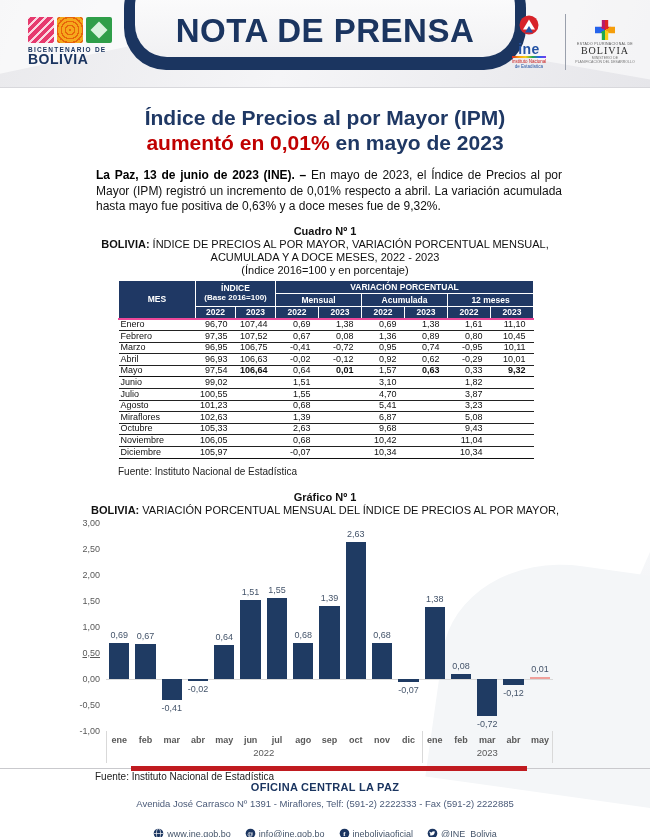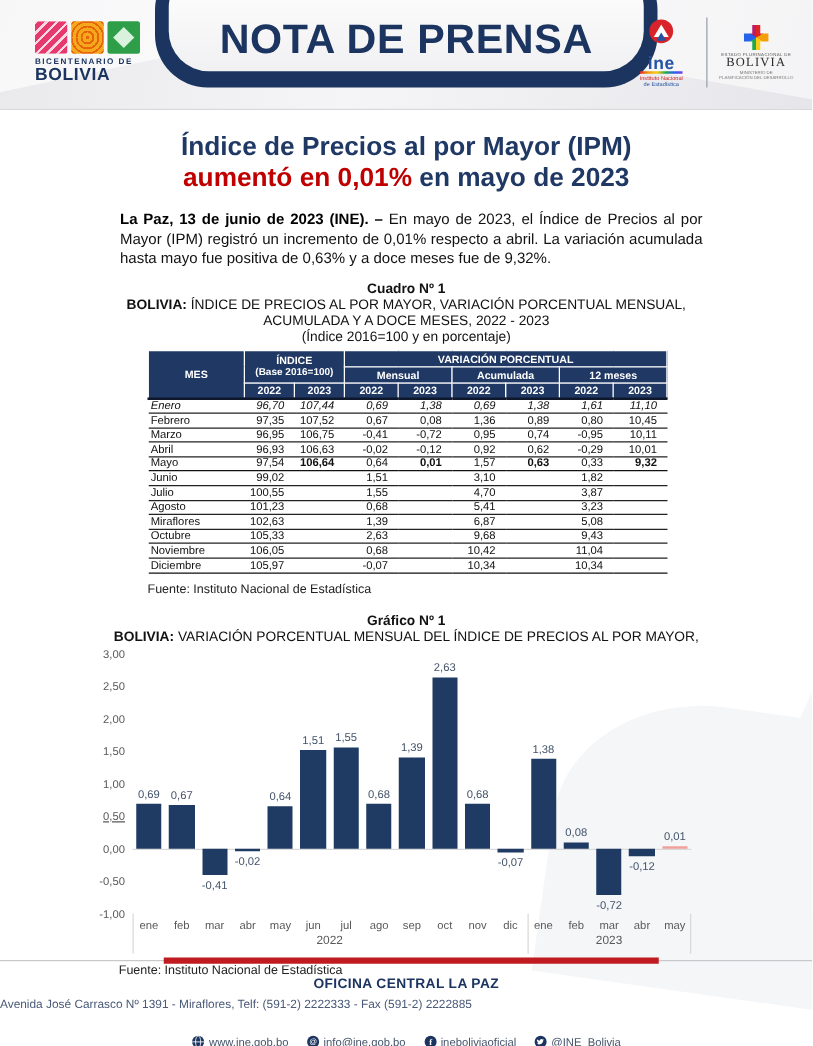--- a/index.html
+++ b/index.html
@@ -58,51 +58,51 @@
   
   .tbl-wrap { margin:3px 0 0 118px; width:416px; }
   table { border-collapse:collapse; width:416px; table-layout:fixed; }
   col.c-mes { width:77px; } col.c-idx { width:40px; } col.c-v { width:43px; }
   thead td { background:#1f3864; color:#fff; font-weight:bold; text-align:center; border:1px solid #fff; font-size:8.5px; line-height:10px; padding:1px 0; }
   thead tr.years td { font-size:8.5px; padding:0.5px 0; }
   .idx2 { font-size:8px; }
   tbody td { font-size:9px; line-height:9.6px; padding:0.5px 0; border-bottom:1px solid #222; color:#111; }
   tbody td.mes { text-align:left; padding-left:2px; }
   tbody td.num { text-align:right; padding-right:8px; }
-  tbody tr:first-child td { border-top:2px solid #0f172a;font-style:italic; }
+  tbody tr:first-child td { border-top:2px solid #ec4899; }
   tbody tr.hl td { border-top:1.6px solid #111; border-bottom:1.6px solid #111; }
   tbody tr:last-child td { border-bottom:1.6px solid #111; }
   td.b { font-weight:bold; }
   .fuente { font-size:10px; color:#222; margin:7px 0 0 118px; }
 
   
   .chart-caps { margin-top:14px; }
   .chart { position:relative; margin:6px 0 0 60px; width:494px; height:242px; }
   .ylab { position:absolute; left:0; width:40px; text-align:right; font-size:9px; color:#595959; }
   .plot { position:absolute; left:46px; top:0; width:447px; height:208px; }
   .zero-line { position:absolute; left:0; right:0; top:156px; height:1px; background:#d9d9d9; }
   .cols { position:absolute; inset:0; display:flex; }
   .ccol { flex:1; position:relative; }
   .bar { position:absolute; left:3px; right:3px; background:#1f3b63; }
   .bar.hl-bar { background:#f0a09b; }
   .vlab { position:absolute; left:-8px; right:-8px; text-align:center; font-size:9px; color:#44546a; white-space:nowrap; }
   .xaxis { position:absolute; left:46px; top:208px; width:447px; }
   .months { display:flex; }
-  .months div { flex:1; text-align:center; font-size:9px; color:#595959; padding-top:4px; }
+  .months div { flex:1; text-align:center; font-size:9px; color:#595959; padding-top:4px;font-weight:bold; }
   .yearrow { display:flex; }
   .yearrow div { text-align:center; font-size:9.5px; color:#595959; padding:2px 0 4px; }
   .gline { position:absolute; top:0; width:1px; height:32px; background:#d9d9d9; }
 
   
   .footer { position:absolute; left:0; right:0; bottom:0; height:70px; z-index:2; }
   .fdiv { position:relative; height:4px; }
   .fdiv .gray { position:absolute; top:1px; left:0; right:0; height:1px; background:#c9c9cd; }
   .fdiv .red { position:absolute; top:-1px; left:131px; width:396px; height:4.5px; background:#c01b20; }
   .f-title { text-align:center; font-weight:bold; color:#1b3560; font-size:11px; margin-top:10px; letter-spacing:.3px; }
-  .f-addr { color:#4a5a78; font-size:9.5px; margin-top:5px; }
+  .f-addr { text-align:center; color:#4a5a78; font-size:9.5px; margin-top:5px; }
   .f-links { display:flex; justify-content:center; gap:14px; margin-top:19px; align-items:center; }
   .f-link { display:flex; align-items:center; gap:3px; color:#44546a; font-size:9px; }
   .f-link svg { display:block; }
 </style>
 </head>
 <body>
 
 <div class="page">
 
   <div class="hdr">

